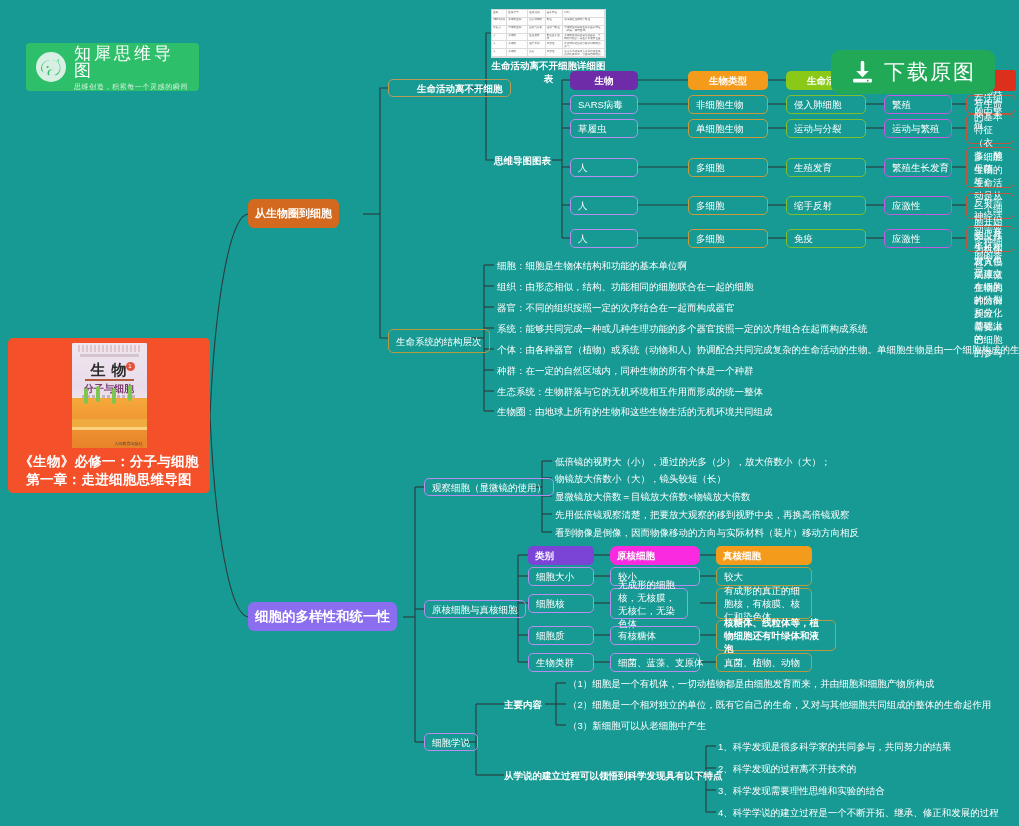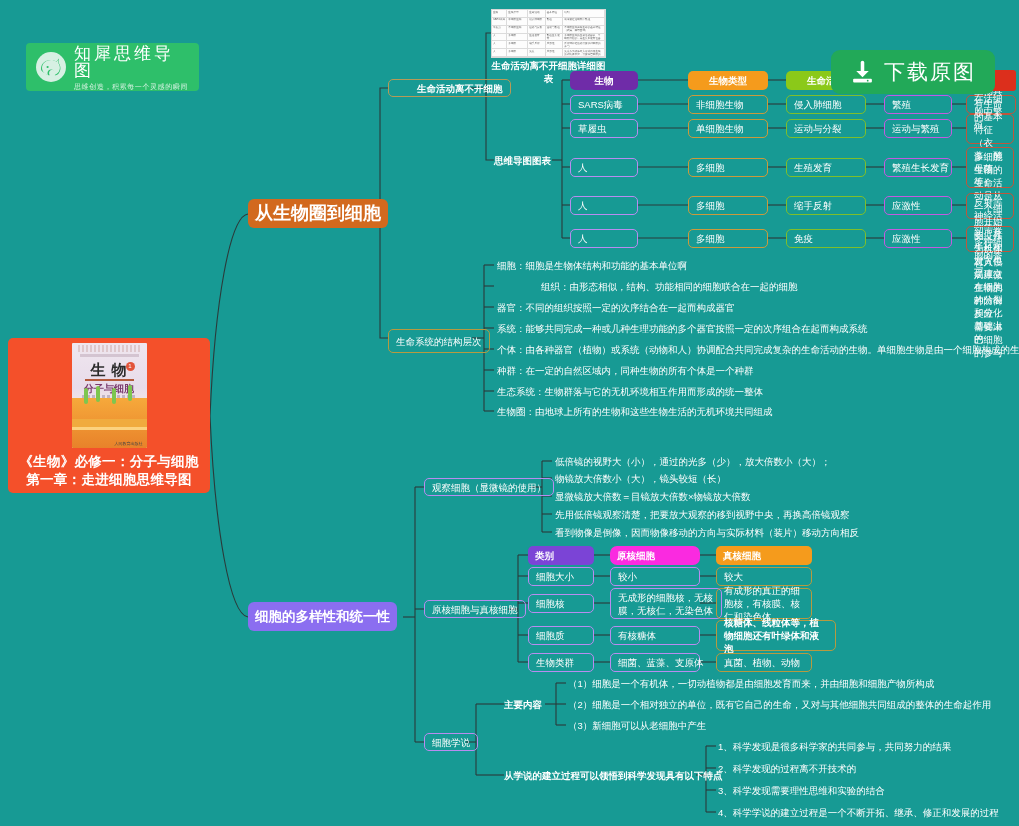--- a/index.html
+++ b/index.html
@@ -67,21 +67,21 @@
   .node.wrap { white-space: normal; }
 
   .n-outline-olive { border: 1px solid #b79a57; background: transparent; color:#ffffff; font-weight:bold; }
   .n-outline-purple { border: 1px solid #b98cf0; background: transparent; color:#ffffff; }
   .n-outline-orange { border: 1px solid #cc9a3b; background: transparent; color:#ffffff; }
   .n-outline-green { border: 1px solid #7fbf2a; background: transparent; color:#ffffff; }
   .n-outline-magenta { border: 1px solid #c45ae0; background: transparent; color:#ffffff; }
   .n-outline-red { border: 1px solid #c0563c; background: transparent; color:#ffffff; }
   .n-outline-gold { border: 1px solid #b79a40; background: transparent; color:#ffffff; }
 
-  .n-fill-orange { background: #d2691e; color:#fff; font-weight:bold; font-size:18px; border-radius:6px; }
+  .n-fill-orange { background: #d2691e; color:#fff; font-weight:bold; font-size:11px; border-radius:6px; }
   .n-fill-violet { background: #8b6ef0; color:#fff; font-weight:bold; font-size:13.5px; border-radius:6px; }
   .n-fill-purple-h { background: #6f2ca8; color:#fff; font-weight:bold; border-radius:5px; }
   .n-fill-amber-h { background: #f59b1c; color:#fff; font-weight:bold; border-radius:5px; }
   .n-fill-lime-h { background: #8bc919; color:#fff; font-weight:bold; border-radius:5px; }
   .n-fill-magenta-h { background: #ee27d6; color:#fff; font-weight:bold; border-radius:5px; }
   .n-fill-violet-h { background: #7b44d6; color:#fff; font-weight:bold; border-radius:5px; }
   .n-fill-hotpink-h { background: #fa2ae0; color:#fff; font-weight:bold; border-radius:7px; }
   .n-fill-orange-h { background: #f59b1c; color:#fff; font-weight:bold; border-radius:5px; }
 
   .plain { position:absolute; color:#ffffff; font-size:9.5px; line-height:13px; white-space:nowrap; }
@@ -344,21 +344,21 @@
 
   <div class="node n-outline-purple" style="left:570px;top:229px;width:68px;height:19px;">人</div>
   <div class="node n-outline-orange" style="left:688px;top:229px;width:80px;height:19px;">多细胞</div>
   <div class="node n-outline-green" style="left:786px;top:229px;width:80px;height:19px;">免疫</div>
   <div class="node n-outline-magenta" style="left:884px;top:229px;width:68px;height:19px;">应激性</div>
   <div class="node n-outline-red wrap" style="left:966px;top:226px;width:48px;height:26px;align-items:flex-start;padding-top:2px;">免疫作为机体对入侵病原微生物的种防御反应，需要淋巴细胞的参与</div>
 
   <div class="node n-outline-gold" style="left:388px;top:329px;height:24px;">生命系统的结构层次</div>
 
   <div class="plain" style="left:497px;top:259px;text-align:right;">细胞：细胞是生物体结构和功能的基本单位啊</div>
-  <div class="plain" style="left:497px;top:280px;margin-left:44px;">组织：由形态相似，结构、功能相同的细胞联合在一起的细胞</div>
+  <div class="plain" style="left:497px;top:280px;">组织：由形态相似，结构、功能相同的细胞联合在一起的细胞</div>
   <div class="plain" style="left:497px;top:301px;">器官：不同的组织按照一定的次序结合在一起而构成器官</div>
   <div class="plain" style="left:497px;top:322px;">系统：能够共同完成一种或几种生理功能的多个器官按照一定的次序组合在起而构成系统</div>
   <div class="plain" style="left:497px;top:343px;">个体：由各种器官（植物）或系统（动物和人）协调配合共同完成复杂的生命活动的生物。单细胞生物是由一个细胞构成的生物体</div>
   <div class="plain" style="left:497px;top:364px;">种群：在一定的自然区域内，同种生物的所有个体是一个种群</div>
   <div class="plain" style="left:497px;top:385px;">生态系统：生物群落与它的无机环境相互作用而形成的统一整体</div>
   <div class="plain" style="left:497px;top:405px;">生物圈：由地球上所有的生物和这些生物生活的无机环境共同组成</div>
 
   <div class="node n-outline-purple" style="left:424px;top:478px;height:18px;">观察细胞（显微镜的使用）</div>
 
   <div class="plain" style="left:555px;top:455px;">低倍镜的视野大（小），通过的光多（少），放大倍数小（大）；</div>
@@ -371,21 +371,21 @@
 
   <div class="node n-fill-violet-h" style="left:528px;top:546px;width:66px;height:19px;">类别</div>
   <div class="node n-fill-hotpink-h" style="left:610px;top:546px;width:90px;height:19px;">原核细胞</div>
   <div class="node n-fill-orange-h" style="left:716px;top:546px;width:96px;height:19px;">真核细胞</div>
 
   <div class="node n-outline-purple" style="left:528px;top:567px;width:66px;height:19px;">细胞大小</div>
   <div class="node n-outline-purple" style="left:610px;top:567px;width:90px;height:19px;">较小</div>
   <div class="node n-outline-gold" style="left:716px;top:567px;width:96px;height:19px;font-weight:normal;">较大</div>
 
   <div class="node n-outline-purple" style="left:528px;top:594px;width:66px;height:19px;">细胞核</div>
-  <div class="node n-outline-purple wrap" style="left:610px;top:588px;width:112px;height:31px;">无成形的细胞核，无核膜，无核仁，无染色体</div>
+  <div class="node n-outline-purple wrap" style="left:610px;top:588px;width:78px;height:31px;">无成形的细胞核，无核膜，无核仁，无染色体</div>
   <div class="node n-outline-gold wrap" style="left:716px;top:588px;width:96px;height:31px;font-weight:normal;">有成形的真正的细胞核，有核膜、核仁和染色体</div>
 
   <div class="node n-outline-purple" style="left:528px;top:626px;width:66px;height:19px;">细胞质</div>
   <div class="node n-outline-purple" style="left:610px;top:626px;width:90px;height:19px;">有核糖体</div>
   <div class="node n-outline-gold wrap" style="left:716px;top:620px;width:120px;height:31px;font-weight:bold;">核糖体、线粒体等，植物细胞还有叶绿体和液泡</div>
 
   <div class="node n-outline-purple" style="left:528px;top:653px;width:66px;height:19px;">生物类群</div>
   <div class="node n-outline-purple" style="left:610px;top:653px;width:90px;height:19px;">细菌、蓝藻、支原体</div>
   <div class="node n-outline-gold" style="left:716px;top:653px;width:96px;height:19px;font-weight:normal;">真菌、植物、动物</div>
 

